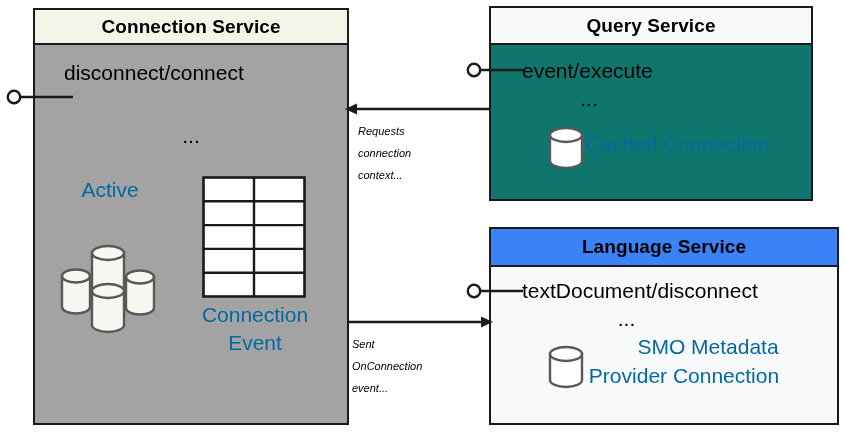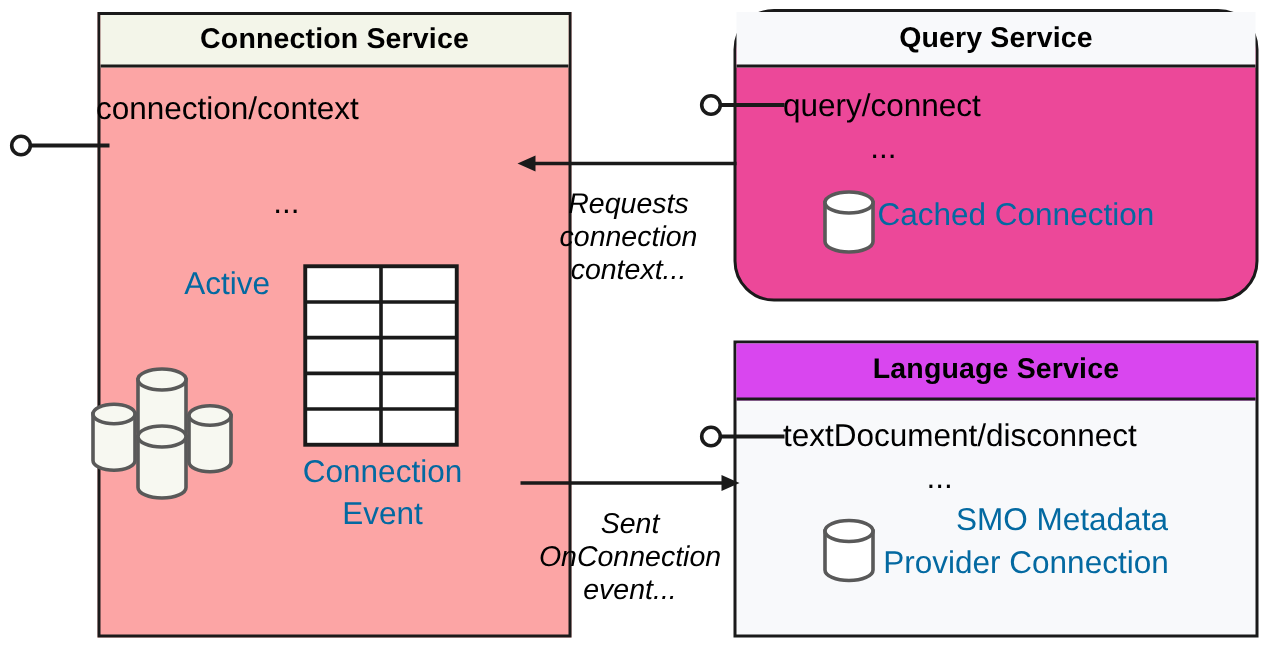--- a/index.html
+++ b/index.html
@@ -42,51 +42,49 @@
     position: absolute;
     left: 0; right: 0;
     bottom: 0;
     box-sizing: border-box;
   }
 
   
   #connection-service {
     left: 33px; top: 8px;
     width: 316px; height: 417px;
-    background: #fca5a5;
-    margin-left: 32px;
+    background: #a3a3a3;
   }
   #connection-service .box-header {
     height: 35px;
     background: #f3f5e9;
   }
   #connection-service .box-body { top: 35px; }
 
   
   #query-service {
     left: 489px; top: 6px;
-    width: 350px; height: 195px;
-    background: #ec4899;
-    border-radius: 27px;
+    width: 324px; height: 195px;
+    background: #0f766e;
   }
   #query-service .box-header {
     height: 37px;
     background: #f8f9fb;
   }
   #query-service .box-body { top: 37px; }
 
   
   #language-service {
     left: 489px; top: 227px;
     width: 350px; height: 198px;
     background: #f8f9fb;
   }
   #language-service .box-header {
     height: 38px;
-    background: #d946ef;
+    background: #3b82f6;
   }
   #language-service .box-body { top: 38px; }
 
   .iface-text {
     position: absolute;
     font-size: 21px;
     color: #000000;
     white-space: nowrap;
     line-height: 1.18;
   }
@@ -99,47 +97,47 @@
   }
   .label-text {
     position: absolute;
     font-size: 21px;
     color: #0369a1;
     text-align: center;
     line-height: 1.16;
   }
   .edge-label {
     position: absolute;
-    font-size: 19px;
+    font-size: 11px;
     font-style: italic;
     color: #000000;
-    text-align: center;
+    text-align: left;
     line-height: 1.35;
   }
 
   
   .icon-wrap {
     position: absolute;
   }
   svg { display: block; overflow: visible; }
 </style>
 </head>
 <body>
 
 <div id="canvas">
 
   <div class="box" id="connection-service">
     <div class="box-header">Connection Service</div>
     <div class="box-body"></div>
   </div>
 
-  <div class="iface-text" style="left:64px; top:61px;">connection/context</div>
+  <div class="iface-text" style="left:64px; top:61px;">disconnect/connect</div>
   <div class="ellipsis-text" style="left:33px; top:125px; width:316px;">...</div>
 
-  <div class="label-text" style="left:40px; top:178px; width:140px;text-align:right;">Active</div>
+  <div class="label-text" style="left:40px; top:178px; width:140px;">Active</div>
 
   <div class="label-text" style="left:182px; top:303px; width:146px;">Connection</div>
   <div class="label-text" style="left:182px; top:331px; width:146px;">Event</div>
 
   <div class="icon-wrap" style="left:52px; top:243px;">
     <svg width="114" height="92" viewBox="0 0 114 92">
       <g fill="#f7f8f1" stroke="#595959" stroke-width="2.4">
 
         <path d="M10,33 L10,64 A14,6.5 0 0 0 38,64 L38,33 Z"></path>
         <ellipse cx="24" cy="33" rx="14" ry="6.5"></ellipse>
@@ -172,21 +170,21 @@
       <line x1="15" y1="11" x2="68" y2="11" stroke="#1a1a1a" stroke-width="2.6"></line>
       <circle cx="9" cy="11" r="6.2" fill="#ffffff" stroke="#1a1a1a" stroke-width="2.4"></circle>
     </svg>
   </div>
 
   <div class="box" id="query-service">
     <div class="box-header">Query Service</div>
     <div class="box-body"></div>
   </div>
 
-  <div class="iface-text" style="left:522px; top:59px;">query/connect</div>
+  <div class="iface-text" style="left:522px; top:59px;">event/execute</div>
   <div class="ellipsis-text" style="left:489px; top:88px; width:200px;">...</div>
   <div class="label-text" style="left:585px; top:132px; width:250px; text-align:left;">Cached Connection</div>
 
   <div class="icon-wrap" style="left:546px; top:125px;">
     <svg width="40" height="48" viewBox="0 0 40 48">
       <g fill="#ffffff" stroke="#595959" stroke-width="2.4">
         <path d="M4,10 L4,36 A16,7 0 0 0 36,36 L36,10 Z"></path>
         <ellipse cx="20" cy="10" rx="16" ry="7"></ellipse>
       </g>
     </svg>

